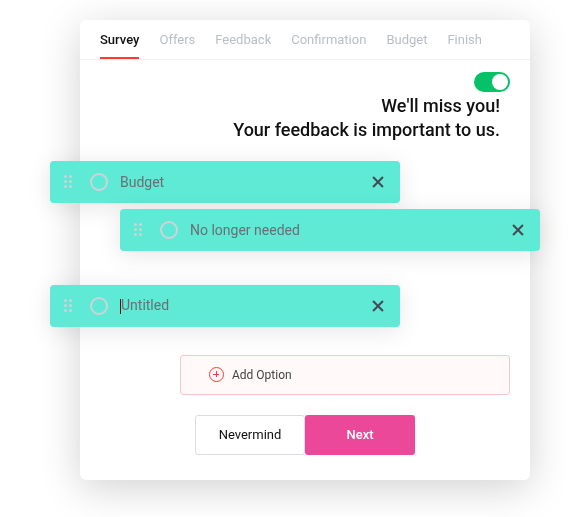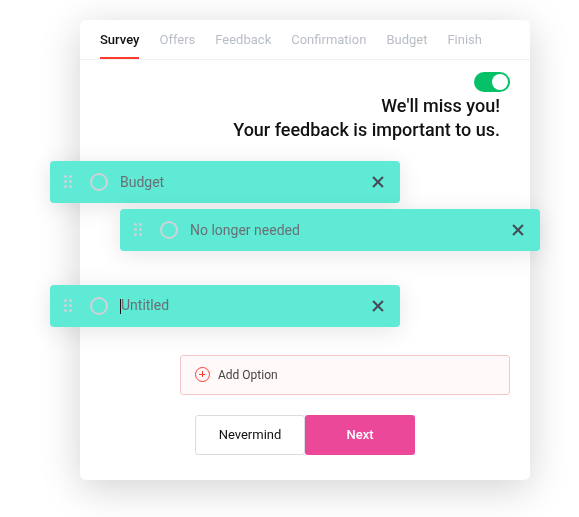--- a/index.html
+++ b/index.html
@@ -141,21 +141,21 @@
   .card-2 { left: 40px; top: 48px; width: 420px; }
   .card-3 { left: -30px; top: 124px; width: 350px; }
   .add-option {
     margin: 4px 20px 0 100px;
     height: 40px;
     border: 1px solid #f5c6c6;
     background: #fff9f9;
     border-radius: 3px;
     display: flex;
     align-items: center;
-    padding: 0 14px;
+    padding: 0 28px;
     gap: 8px;
     font-size: 12px;
     color: #444;
     cursor: pointer;
   }
   .add-icon {
     width: 15px;
     height: 15px;
     border: 1.5px solid #ff3b30;
     border-radius: 50%;

